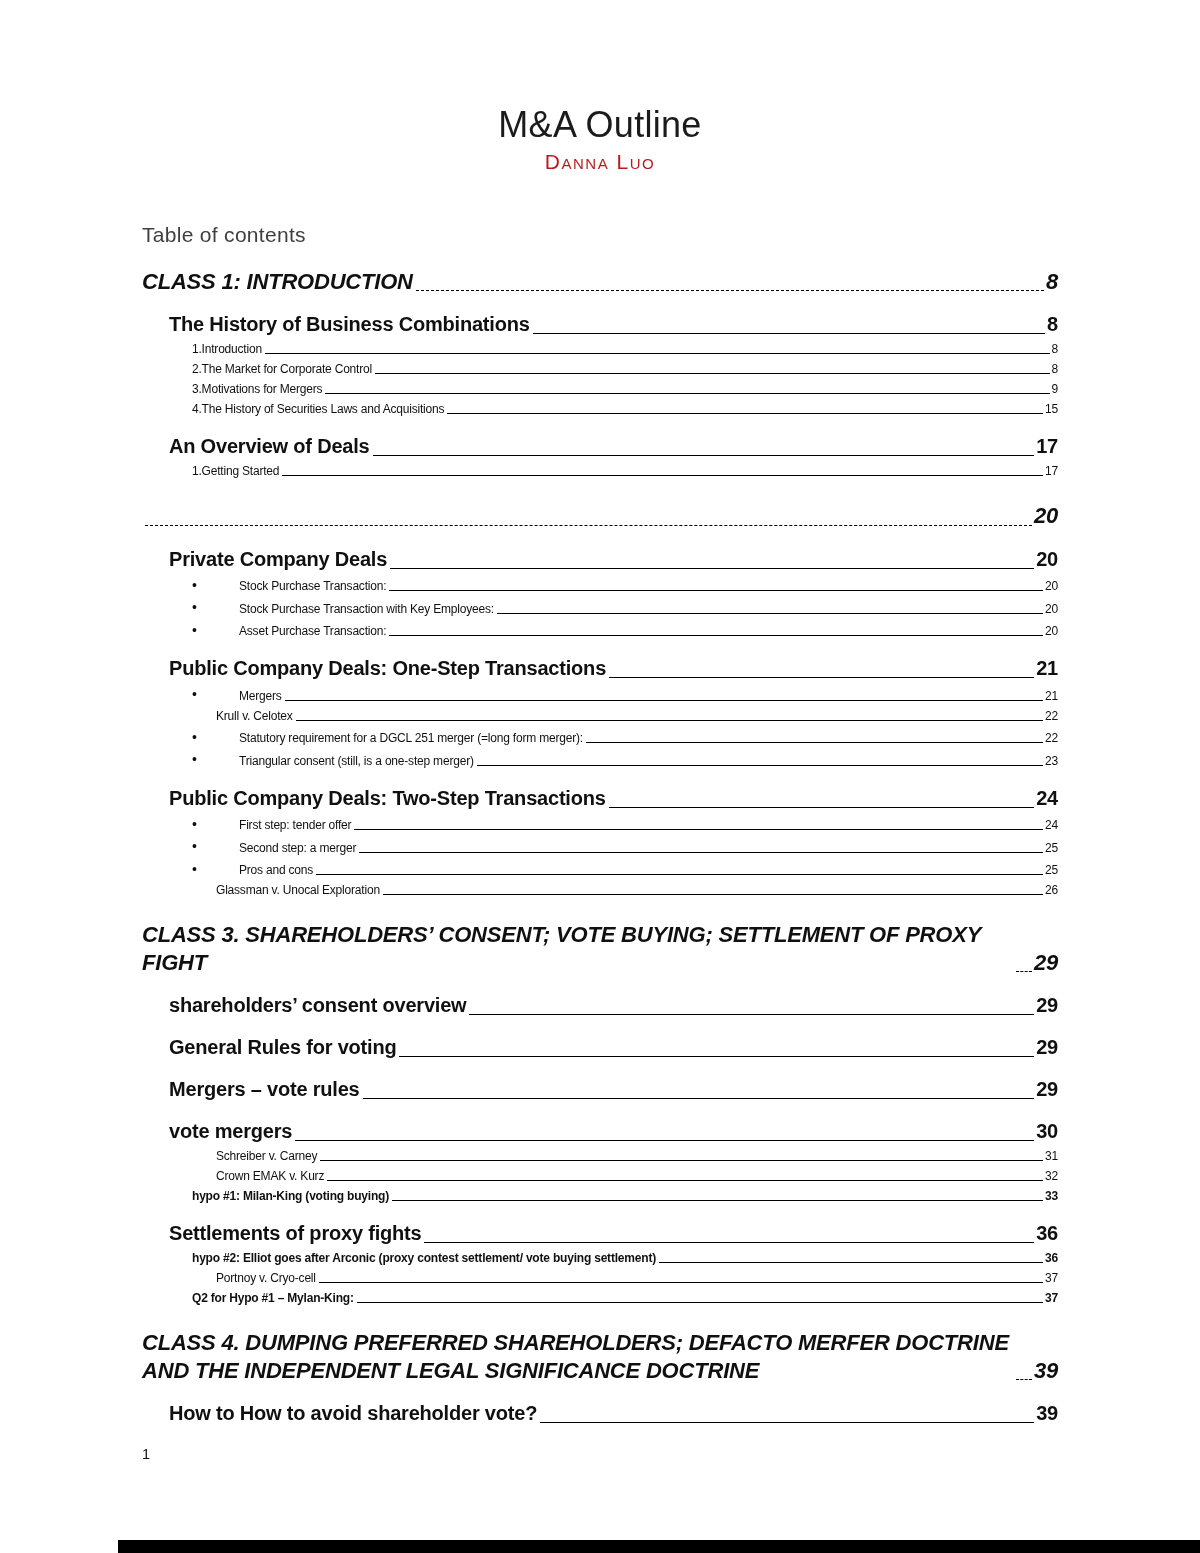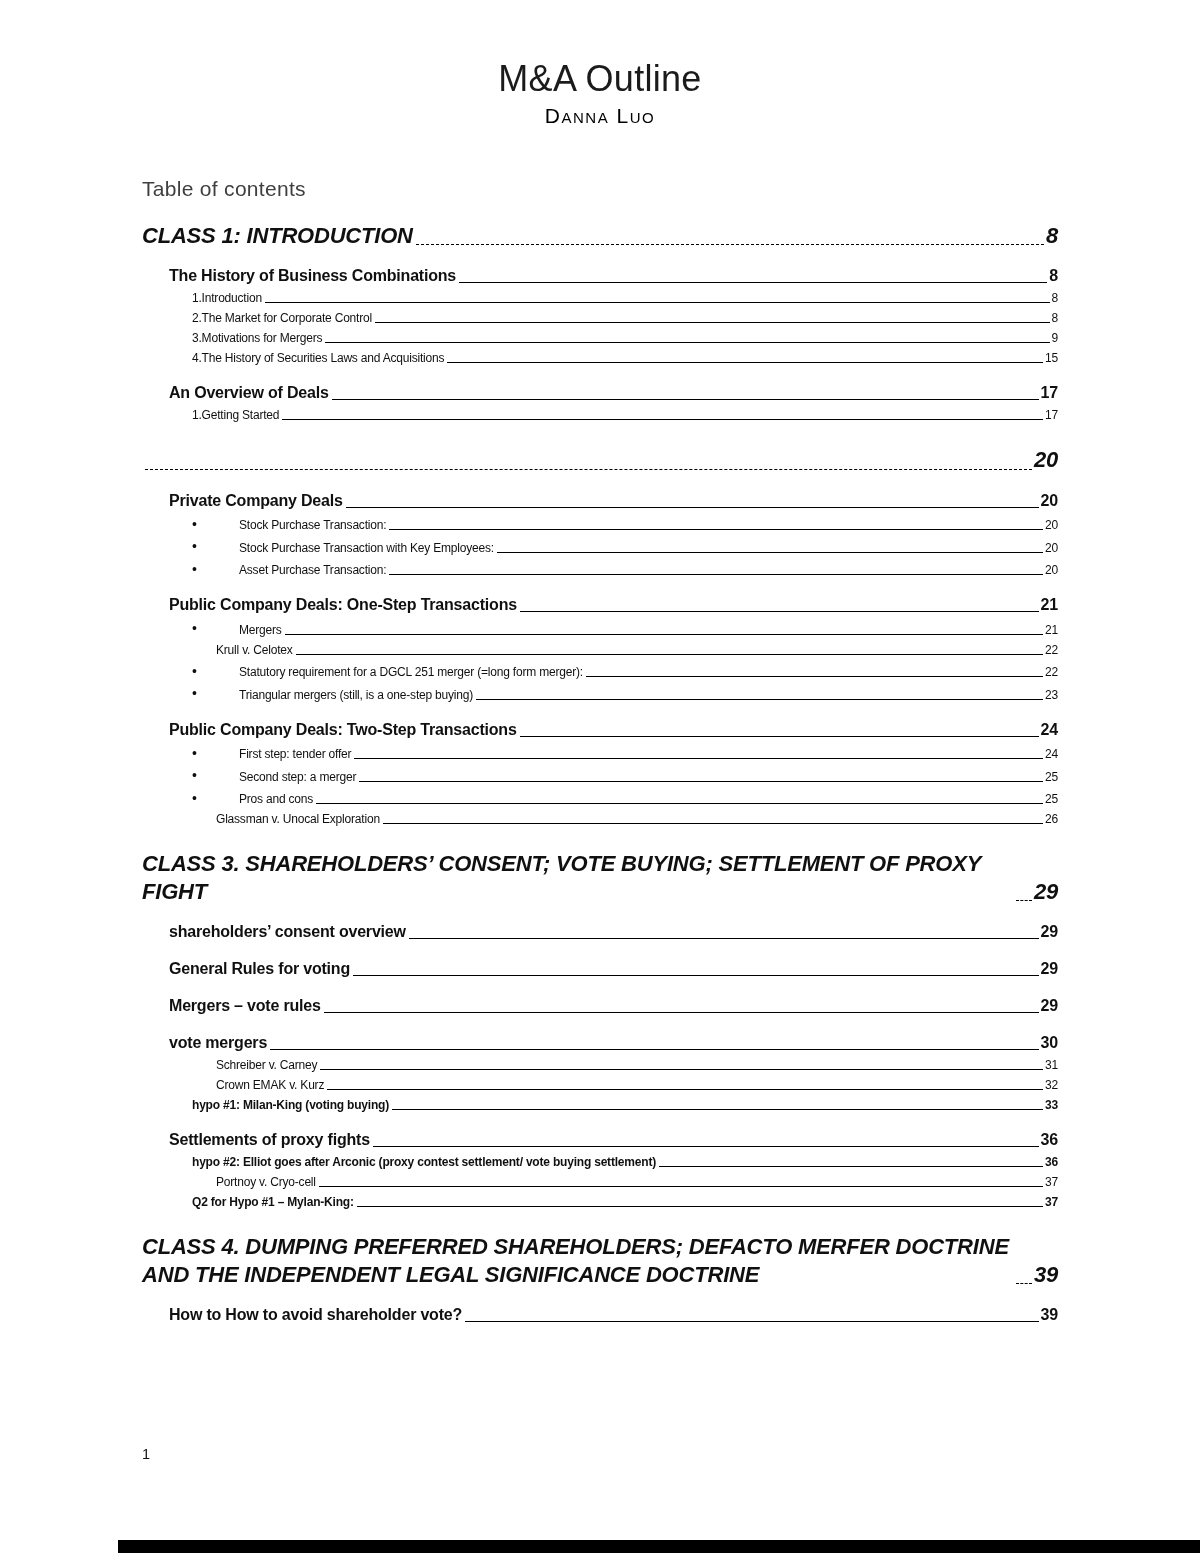--- a/index.html
+++ b/index.html
@@ -5,38 +5,38 @@
   * { box-sizing: border-box; }
   html, body { margin: 0; padding: 0; background: #ffffff; }
   .page {
     position: relative;
     width: 1200px;
     height: 1553px;
     margin: 0 auto;
     background: #ffffff;
     font-family: "Liberation Sans", sans-serif;
     color: #141414;
-    padding: 58px 142px 0 142px;
+    padding: 104px 142px 0 142px;
     overflow: hidden;
   }
   .doc-title {
     text-align: center;
     font-size: 36px;
     line-height: 1.15;
     font-weight: 400;
     letter-spacing: 0.3px;
     color: #1b1b1b;
   }
   .doc-author {
     text-align: center;
     font-variant: small-caps;
     font-size: 21px;
     letter-spacing: 1.5px;
     margin-top: 5px;
-    color: #000000;
+    color: #b91c1c;
   }
   .toc-heading {
     margin-top: 49px;
     font-size: 21px;
     font-weight: 400;
     letter-spacing: 0.3px;
     color: #3f3f3f;
   }
   .toc { margin-top: 14px; letter-spacing: -0.2px; }
 
@@ -60,21 +60,21 @@
 
   .level-class {
     font-size: 22px;
     font-weight: bold;
     font-style: italic;
     margin-top: 18px;
   }
   .level-class .leader { border-bottom: 1.9px dashed #000; margin-bottom: 4px; }
 
   .level-h1 {
-    font-size: 16px;
+    font-size: 20px;
     font-weight: bold;
     margin-left: 27px;
     margin-top: 12px;
   }
   .level-h1 .leader { border-bottom-width: 1.8px; }
 
   .level-sub     { margin-left: 50px; }
   .level-subbold { margin-left: 50px; font-weight: bold; }
   .level-subbold .leader { border-bottom-width: 1.8px; }
   .level-case    { margin-left: 74px; justify-content: flex-end; }
@@ -195,21 +195,21 @@
         <span class="pagenum">22</span>
       </div>
       <div class="entry level-bullet">
         <span class="marker"></span>
         <span class="label">Statutory requirement for a DGCL 251 merger (=long form merger):</span>
         <span class="leader"></span>
         <span class="pagenum">22</span>
       </div>
       <div class="entry level-bullet">
         <span class="marker"></span>
-        <span class="label">Triangular mergers (still, is a one-step buying)</span>
+        <span class="label">Triangular consent (still, is a one-step merger)</span>
         <span class="leader"></span>
         <span class="pagenum">23</span>
       </div>
       <div class="entry level-h1">
         <span class="label">Public Company Deals: Two-Step Transactions</span>
         <span class="leader"></span>
         <span class="pagenum">24</span>
       </div>
       <div class="entry level-bullet">
         <span class="marker"></span>

